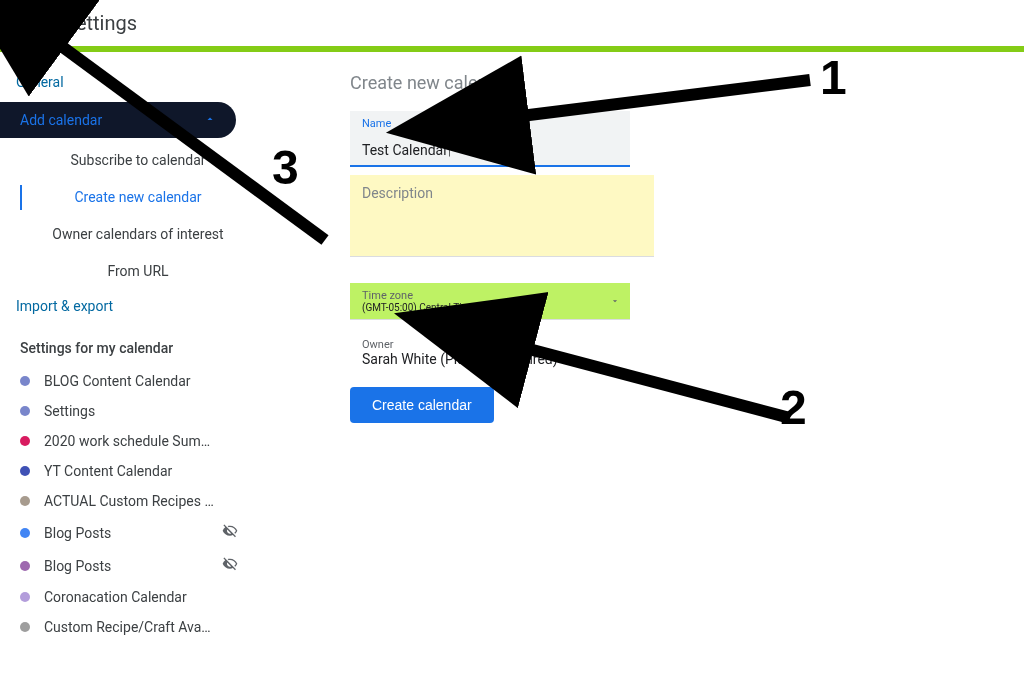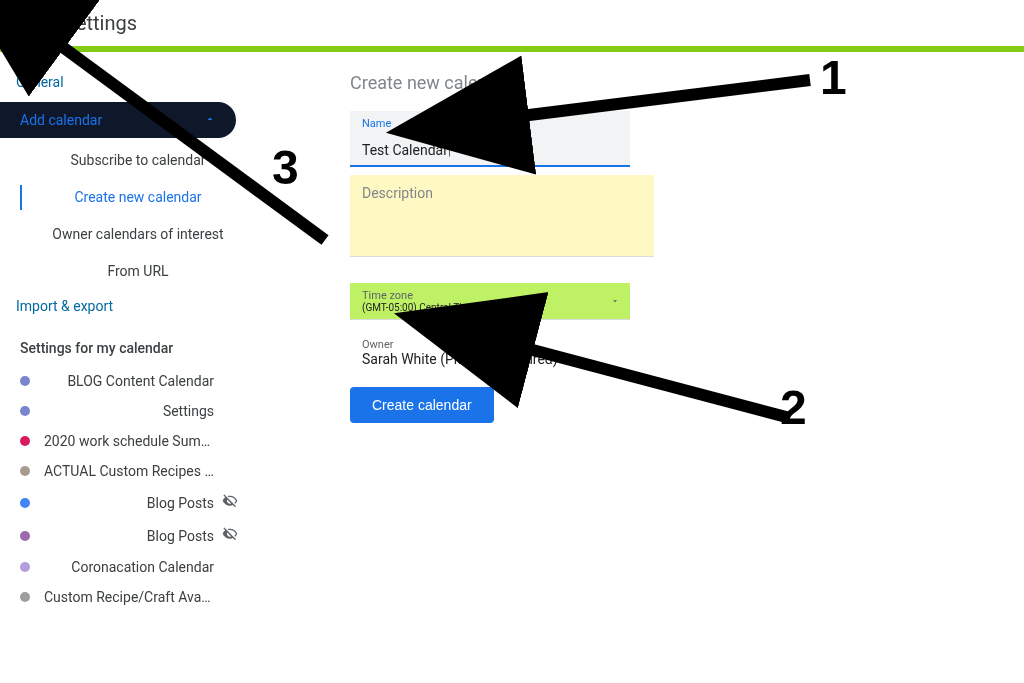--- a/index.html
+++ b/index.html
@@ -107,21 +107,20 @@
       border-radius: 50%;
       margin-right: 14px;
       flex-shrink: 0;
     }
     .cal-label {
       flex: 1;
       white-space: nowrap;
       overflow: hidden;
       text-overflow: ellipsis;
       max-width: 170px;
-      text-align: right;
     }
     .hidden-icon {
       color: #5f6368;
       margin-left: 8px;
       flex-shrink: 0;
     }
     .main {
       padding: 20px 0 0 90px;
       flex: 1;
     }
@@ -268,20 +267,24 @@
         </div>
         <div class="cal-list-item">
           <span class="cal-dot" style="background: rgb(121, 134, 203);"></span>
           <span class="cal-label">Settings</span>
         </div>
         <div class="cal-list-item">
           <span class="cal-dot" style="background: rgb(216, 27, 96);"></span>
           <span class="cal-label">2020 work schedule Summer</span>
         </div>
         <div class="cal-list-item">
+          <span class="cal-dot" style="background: rgb(63, 81, 181);"></span>
+          <span class="cal-label">YT Content Calendar</span>
+        </div>
+        <div class="cal-list-item">
           <span class="cal-dot" style="background: rgb(167, 155, 142);"></span>
           <span class="cal-label">ACTUAL Custom Recipes Due</span>
         </div>
         <div class="cal-list-item">
           <span class="cal-dot" style="background: rgb(66, 133, 244);"></span>
           <span class="cal-label">Blog Posts</span>
           <span class="hidden-icon"><svg width="16" height="16" viewBox="0 0 24 24">
               <path fill="currentColor" d="M12 6c3.79 0 7.17 2.13 8.82 5.5-.59 1.22-1.42 2.27-2.41 3.12l1.42 1.42C21.27 14.65 22.33 13.14 23 11.5 21.27 7.11 17 4 12 4c-1.27 0-2.49.2-3.64.57l1.65 1.65C10.66 6.09 11.32 6 12 6zM2.1 3.51L4.78 6.2C3.07 7.55 1.72 9.37 1 11.5 2.73 15.89 7 19 12 19c1.52 0 2.97-.3 4.31-.82l3.18 3.18 1.41-1.41L3.51 2.1 2.1 3.51zM12 16c-2.48 0-4.5-2.02-4.5-4.5 0-.6.13-1.16.35-1.68l5.83 5.83c-.52.22-1.08.35-1.68.35z"></path>
             </svg></span>
         </div>

